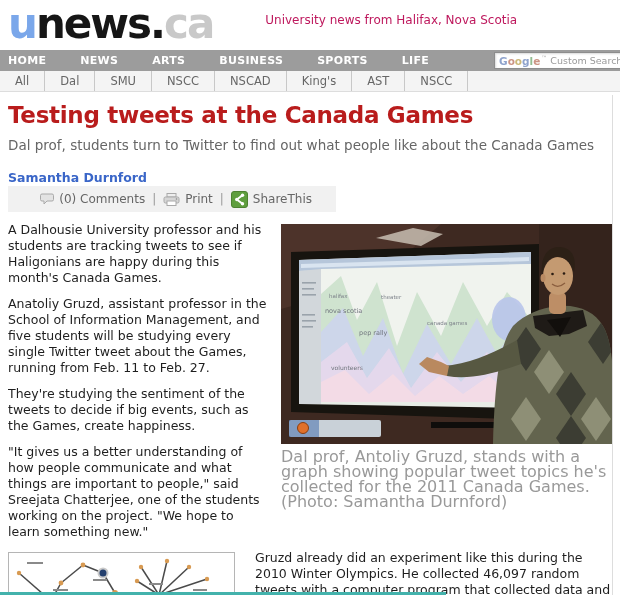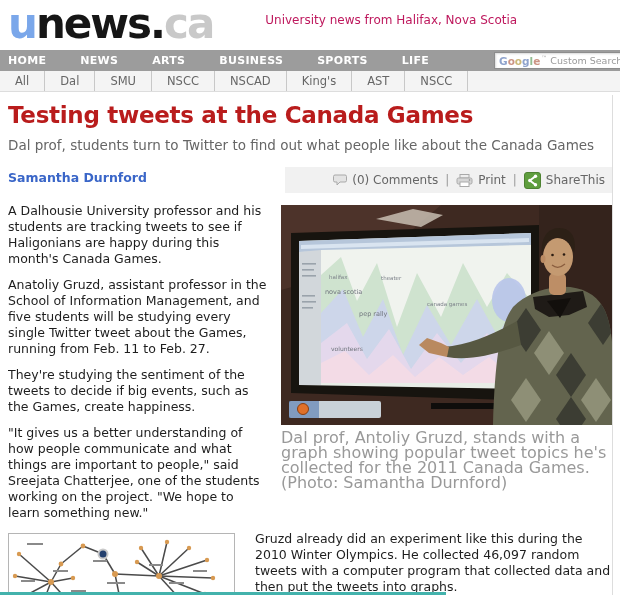--- a/index.html
+++ b/index.html
@@ -27,26 +27,26 @@
   .search-tm { color:#aaa; font-size:6px; vertical-align:top; margin:0 3px 6px 1px; }
   .search-suffix { color:#9a9a9a; font-size:9.5px; }
   
   .subnav { display:flex; background:#f4f4f4; border-bottom:1px solid #ddd; height:21px; }
   .subnav a { display:flex; align-items:center; padding:0 15px; border-right:1px solid #c8c8c8;
     color:#666; font-size:11.5px; text-decoration:none; }
   
   .article { padding:0 7px 0 8px; position:relative; }
   h1.article-title { font-size:23px; line-height:26px; margin:10px 0 9px; color:#b91c1c; letter-spacing:-.3px; }
   .deck { font-size:13.5px; color:#666; margin:0 0 14px; }
-  .meta-row { display:flex; align-items:flex-start; margin:0 0 10px; }
+  .meta-row { display:flex; align-items:flex-start; margin:0 0 10px;flex-direction:column; }
   .byline { flex:1; }
   .author { color:#3a66c8; font-weight:bold; font-size:12.5px; text-decoration:none; display:inline-block; }
   .timestamp { color:#cc4433; font-size:11.5px; margin-top:3px; }
   .toolbar { width:328px; height:26px; background:#f1f1f1; display:flex; align-items:center;
-    justify-content:flex-end; gap:5px; font-size:12px; color:#666; padding-right:8px; }
+    justify-content:flex-end; gap:5px; font-size:12px; color:#666; padding-right:24px; }
   .toolbar a { color:#666; text-decoration:none; }
   .tb-sep { color:#999; margin:0 2px; }
   .tb-ic { display:inline-flex; align-items:center; }
   
   .body { overflow:hidden; }
   .body p { font-size:12.5px; line-height:16px; margin:0 0 10px; color:#1e1e1e; }
   .photo-figure { float:right; width:332px; margin:2px 0 4px 14px; }
   .photo { width:300px; height:220px; line-height:0; }
   .photo-figure figcaption { font-size:16px; line-height:15px; color:#999; margin-top:5px; }
   .graph-figure { float:left; width:227px; height:90px; margin:2px 20px 0 0;

